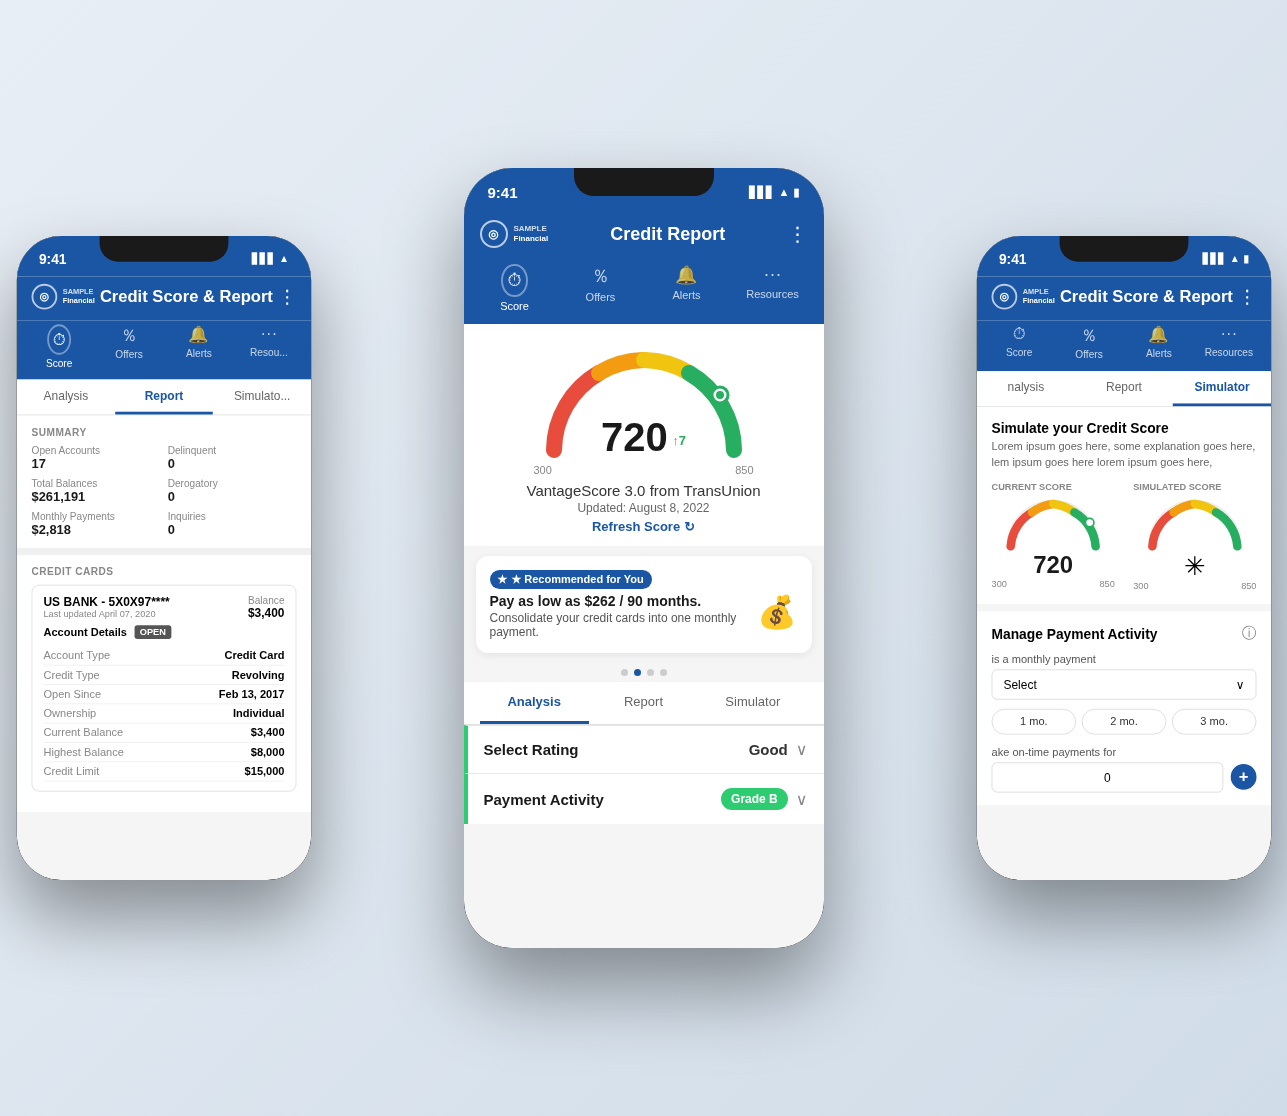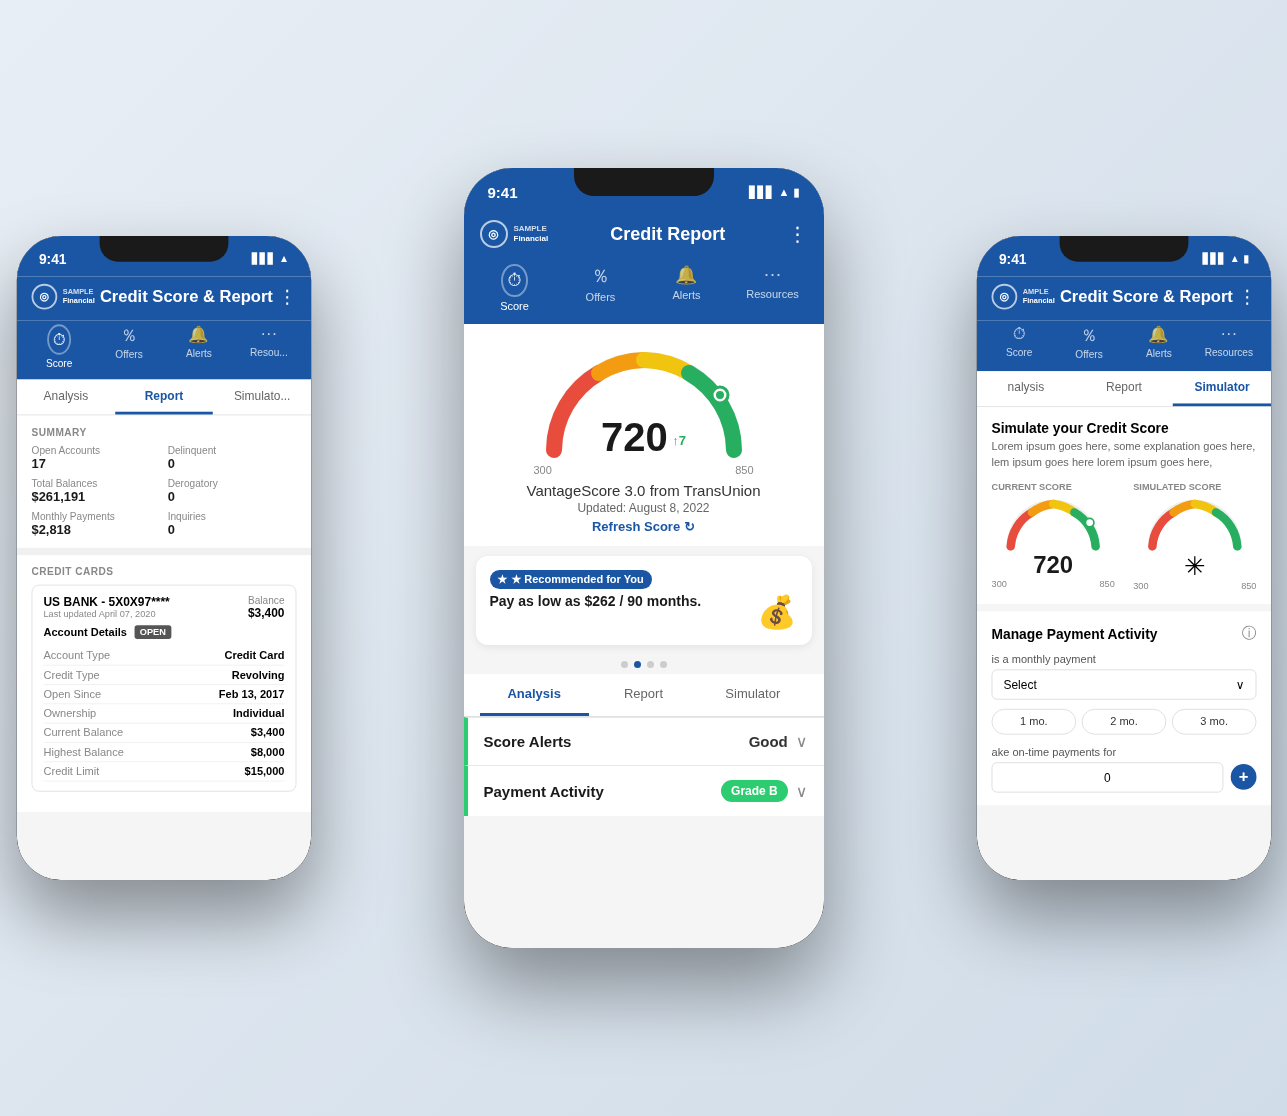--- a/index.html
+++ b/index.html
@@ -741,41 +741,42 @@
       </div>
 
       <div class="recommendation-card">
         <div class="rec-badge">
           <span>★</span>
           <span>★ Recommended for You</span>
         </div>
         <div class="rec-content">
           <div class="rec-text">
             <div class="rec-title">Pay as low as $262 / 90 months.</div>
+            <div class="rec-desc">Consolidate your credit cards into one monthly payment.</div>
           </div>
           <div class="rec-icon">💰</div>
         </div>
       </div>
 
       <div class="dots">
         <div class="dot"></div>
         <div class="dot active"></div>
         <div class="dot"></div>
         <div class="dot"></div>
       </div>
 
       <div class="analysis-tabs">
         <div class="analysis-tab active">Analysis</div>
         <div class="analysis-tab">Report</div>
         <div class="analysis-tab">Simulator</div>
       </div>
 
       <div class="score-items">
         <div class="score-item">
-          <span class="score-item-label">Score Alerts</span>
+          <span class="score-item-label">Select Rating</span>
           <div class="score-item-right">
             <span class="score-item-value">Good</span>
             <span class="chevron">∨</span>
           </div>
         </div>
         <div class="score-item">
           <span class="score-item-label">Payment Activity</span>
           <div class="score-item-right">
             <span class="grade-badge">Grade B</span>
             <span class="chevron">∨</span>

